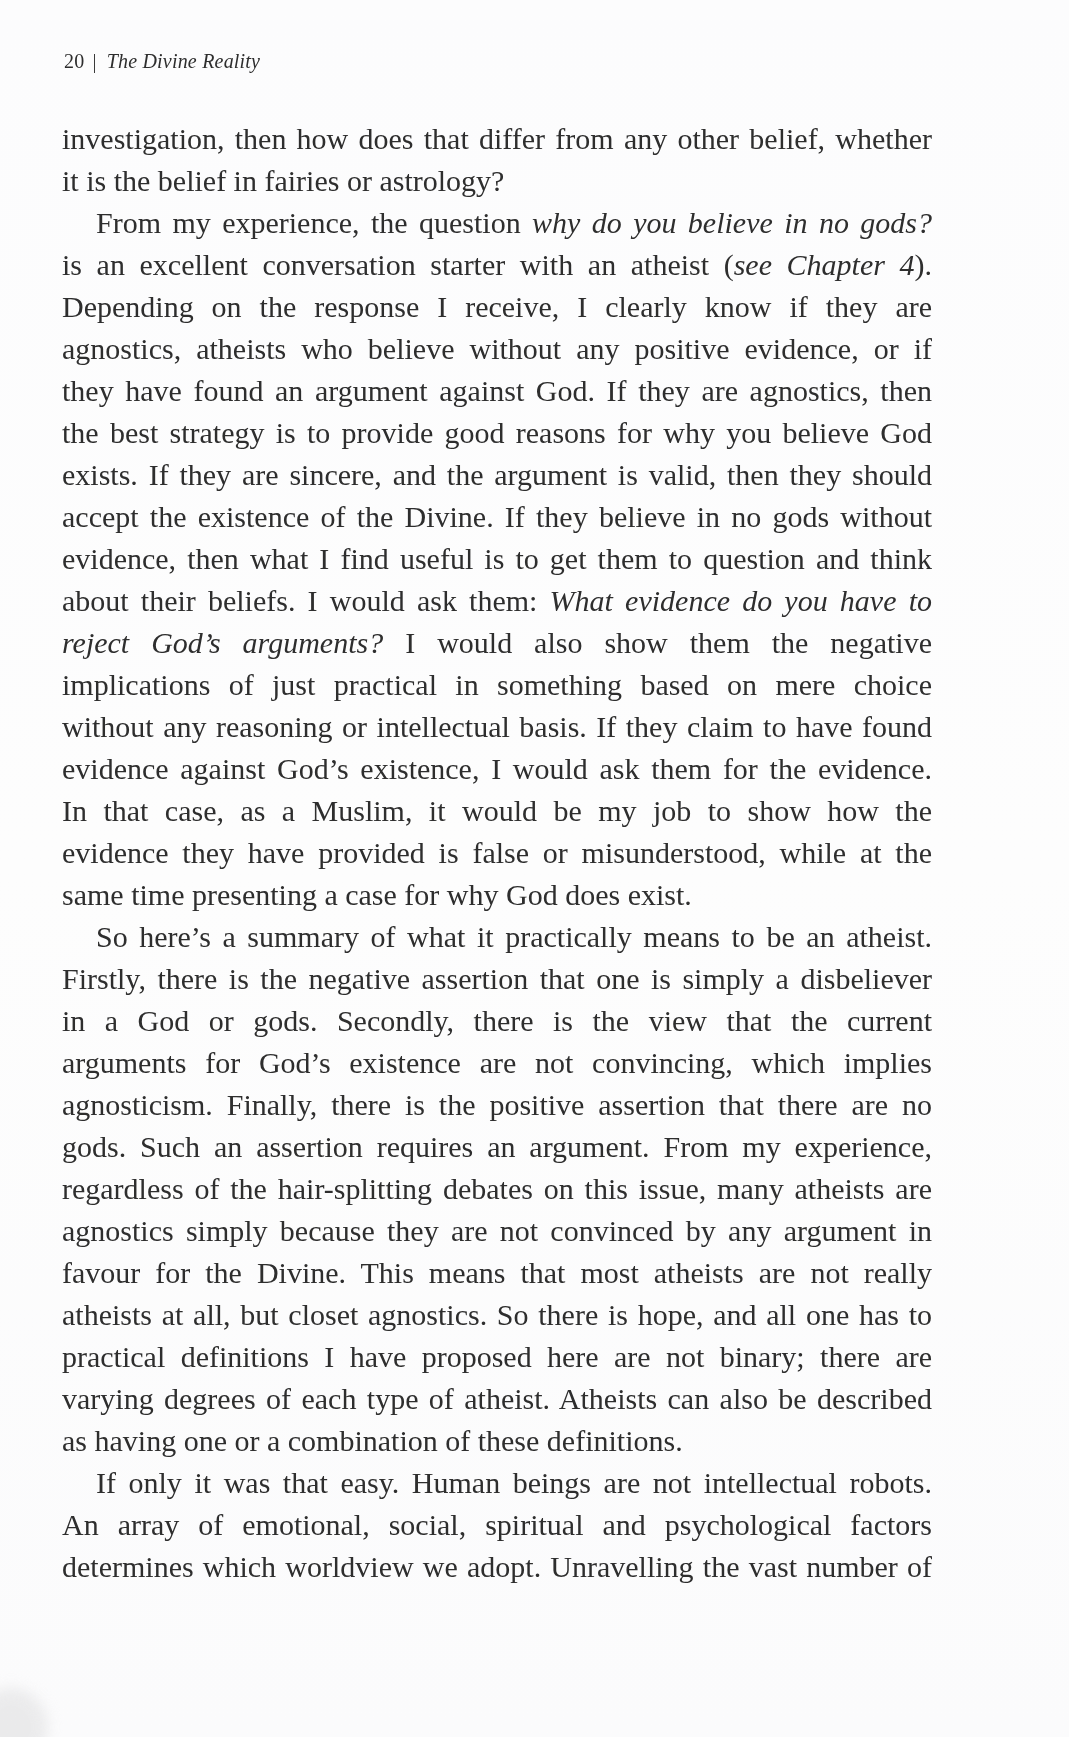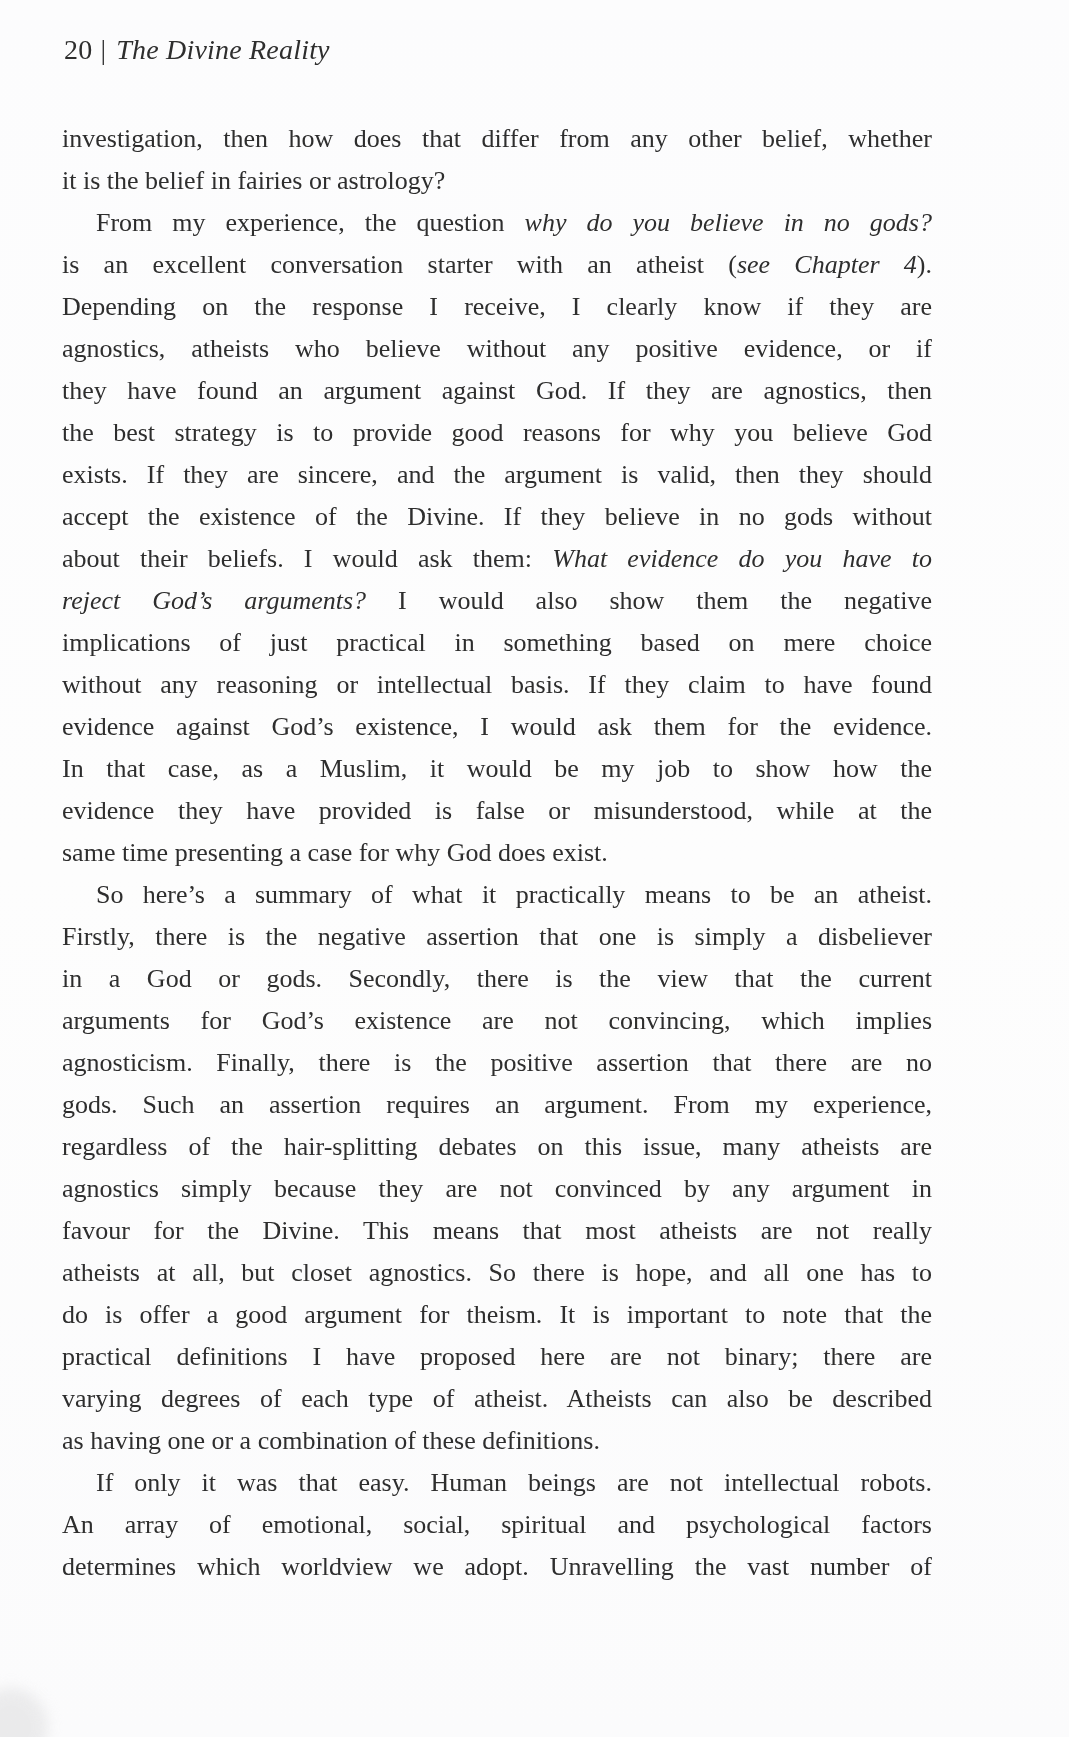--- a/index.html
+++ b/index.html
@@ -10,32 +10,32 @@
     font-family: "Liberation Serif", "DejaVu Serif", serif;
     color: #2e2e2e;
   }
   .page {
     position: relative;
     width: 1069px; height: 1737px;
     background: linear-gradient(180deg, #fcfcfd 0%, #fdfdfd 50%, #fbfbfc 100%);
   }
   .page-header {
     position: absolute;
-    left: 64px; top: 34px;
-    font-size: 28px;
+    left: 64px; top: 50px;
+    font-size: 20px;
     letter-spacing: 0.2px;
     white-space: nowrap;
   }
   .page-header .sep { padding: 0 10px 0 8px; color: #3a3a3a; }
   .page-header .book-title { font-style: italic; }
   .text-block {
     position: absolute;
     left: 62px; top: 118px;
     width: 870px;
-    font-size: 26px;
+    font-size: 30px;
     line-height: 42px;
   }
   .line {
     text-align: justify;
     text-align-last: justify;
     white-space: normal;
   }
   .line.last {
     text-align-last: left;
   }
@@ -66,39 +66,39 @@
       <div class="line"><span>investigation, then how does that differ from any other belief, whether</span></div>
       <div class="line last"><span>it is the belief in fairies or astrology?</span></div>
       <div class="line indent"><span>From my experience, the question </span><span class="it">why do you believe in no gods?</span></div>
       <div class="line"><span>is an excellent conversation starter with an atheist (</span><span class="it">see Chapter 4</span><span>).</span></div>
       <div class="line"><span>Depending on the response I receive, I clearly know if they are</span></div>
       <div class="line"><span>agnostics, atheists who believe without any positive evidence, or if</span></div>
       <div class="line"><span>they have found an argument against God. If they are agnostics, then</span></div>
       <div class="line"><span>the best strategy is to provide good reasons for why you believe God</span></div>
       <div class="line"><span>exists. If they are sincere, and the argument is valid, then they should</span></div>
       <div class="line"><span>accept the existence of the Divine. If they believe in no gods without</span></div>
+      <div class="line"><span>evidence, then what I find useful is to get them to question and think</span></div>
       <div class="line"><span>about their beliefs. I would ask them: </span><span class="it">What evidence do you have to</span></div>
       <div class="line"><span class="it">reject God’s arguments?</span><span> I would also show them the negative</span></div>
       <div class="line"><span>implications of just practical in something based on mere choice</span></div>
       <div class="line"><span>without any reasoning or intellectual basis. If they claim to have found</span></div>
       <div class="line"><span>evidence against God’s existence, I would ask them for the evidence.</span></div>
       <div class="line"><span>In that case, as a Muslim, it would be my job to show how the</span></div>
       <div class="line"><span>evidence they have provided is false or misunderstood, while at the</span></div>
       <div class="line last"><span>same time presenting a case for why God does exist.</span></div>
       <div class="line indent"><span>So here’s a summary of what it practically means to be an atheist.</span></div>
       <div class="line"><span>Firstly, there is the negative assertion that one is simply a disbeliever</span></div>
       <div class="line"><span>in a God or gods. Secondly, there is the view that the current</span></div>
       <div class="line"><span>arguments for God’s existence are not convincing, which implies</span></div>
       <div class="line"><span>agnosticism. Finally, there is the positive assertion that there are no</span></div>
       <div class="line"><span>gods. Such an assertion requires an argument. From my experience,</span></div>
       <div class="line"><span>regardless of the hair-splitting debates on this issue, many atheists are</span></div>
       <div class="line"><span>agnostics simply because they are not convinced by any argument in</span></div>
       <div class="line"><span>favour for the Divine. This means that most atheists are not really</span></div>
       <div class="line"><span>atheists at all, but closet agnostics. So there is hope, and all one has to</span></div>
-      <div class="line"><span>do is offer a good argument for theism. It is important to note that the</span></div>
       <div class="line"><span>practical definitions I have proposed here are not binary; there are</span></div>
       <div class="line"><span>varying degrees of each type of atheist. Atheists can also be described</span></div>
       <div class="line last"><span>as having one or a combination of these definitions.</span></div>
       <div class="line indent"><span>If only it was that easy. Human beings are not intellectual robots.</span></div>
       <div class="line"><span>An array of emotional, social, spiritual and psychological factors</span></div>
       <div class="line"><span>determines which worldview we adopt. Unravelling the vast number of</span></div>
     </div>
 
   <div class="smudge"></div>
 

